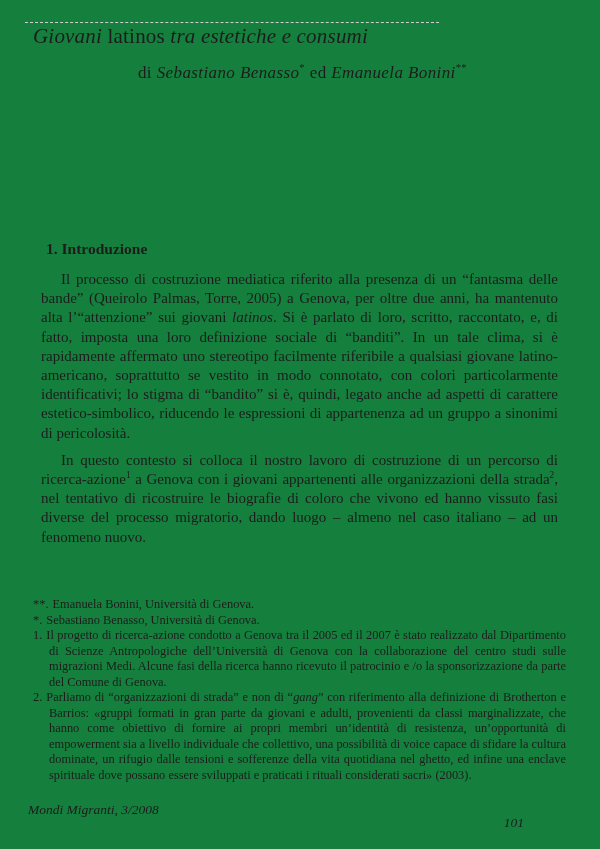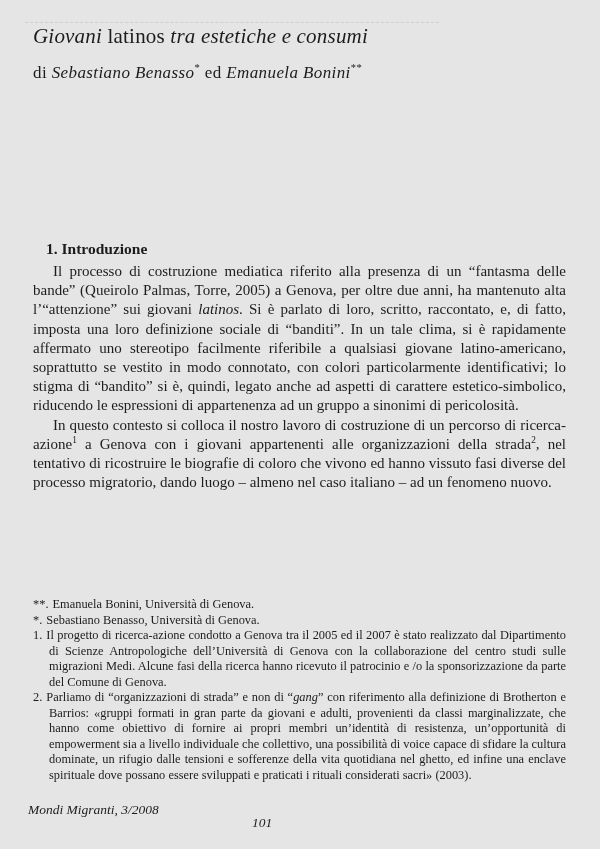--- a/index.html
+++ b/index.html
@@ -1,20 +1,20 @@
 <!DOCTYPE html>
 <html><head>
 <meta charset="utf-8">
 <style>
   html, body { margin: 0; padding: 0; background: #ffffff; }
   .page {
     position: relative;
     width: 600px;
     height: 849px;
-    background: #e5e5e5;
+    background: #15803d;
     font-family: "Liberation Serif", serif;
     color: #1c1c1c;
     overflow: hidden;
   }
   .artifact-line {
     position: absolute;
     top: 22px;
     left: 25px;
     width: 414px;
     height: 0;
@@ -32,39 +32,40 @@
     white-space: nowrap;
   }
   .byline {
     position: absolute;
     top: 63px;
     left: 33px;
     right: 28px;
     font-size: 17px;
     letter-spacing: 0.4px;
     white-space: nowrap;
+    text-align: center;
   }
   .section-heading {
     position: absolute;
     top: 227px;
     left: 33px;
     margin: 13px;
     font-size: 15.5px;
     font-weight: bold;
   }
   .bodytext {
     position: absolute;
     top: 262px;
     left: 33px;
     width: 533px;
     font-size: 15px;
     line-height: 19.2px;
     text-align: justify;
   }
-  .bodytext p { margin: 0; text-indent: 20px; }
+  .bodytext p { margin: 8px; text-indent: 20px; }
   .footnotes {
     position: absolute;
     top: 597px;
     left: 33px;
     width: 533px;
     font-size: 12.4px;
     line-height: 15.5px;
     text-align: justify;
   }
   .footnote { padding-left: 16px; text-indent: -16px; }
@@ -74,21 +75,21 @@
     top: 802px;
     left: 28px;
     font-size: 13.5px;
     font-style: italic;
   }
   .pageno {
     position: absolute;
     top: 815px;
     left: 0;
     width: 524px;
-    text-align: center;
+    text-align: right;
     font-size: 13.5px;
     font-style: italic;
   }
   .it { font-style: italic; }
   sup { font-size: 0.62em; line-height: 0; vertical-align: super; }
 </style>
 </head>
 <body>
 
 <div class="page">

